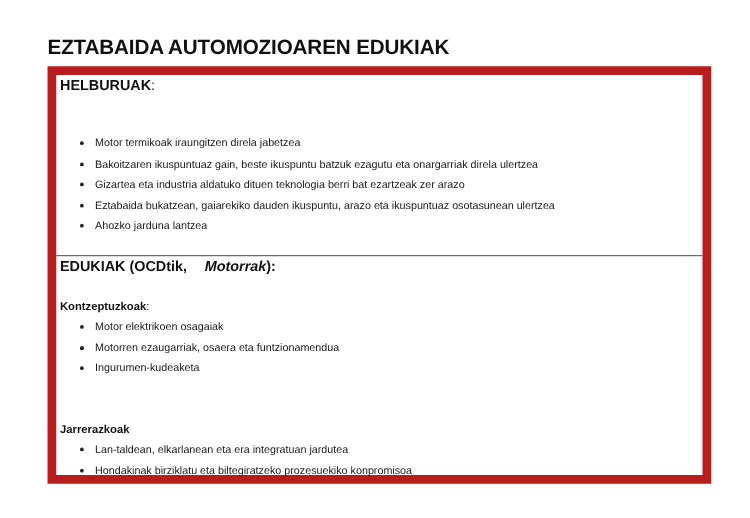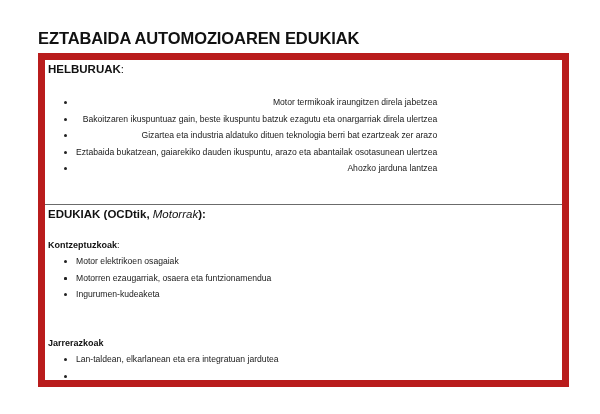--- a/index.html
+++ b/index.html
@@ -43,21 +43,21 @@
       border-top: 1px solid #6b6b6b;
     }
     .section-heading {
       position: absolute;
       left: 3px;
       font-size: 11.5px;
       font-weight: bold;
       white-space: nowrap;
     }
     .section-heading .plain { font-weight: normal; }
-    .section-heading .ital { font-weight: normal; font-style: italic; }
+    .section-heading .ital { font-weight: bold; font-style: italic; margin-left: 11px; }
     .subheading {
       position: absolute;
       left: 3px;
       font-size: 9px;
       font-weight: bold;
       white-space: nowrap;
       text-align: right;
     }
     .subheading .plain { font-weight: normal; }
     .list {
@@ -92,36 +92,36 @@
 <body>
 
 <h1 class="doc-title">EZTABAIDA AUTOMOZIOAREN EDUKIAK</h1>
 
 <div class="box">
 
   <div class="section-heading" style="top:3px;">
     <span>HELBURUAK</span><span class="plain">:</span>
   </div>
 
-  <ul class="list" style="top:34px;text-align:right;">
+  <ul class="list" style="top:46px;">
     <li>
       <span class="bullet"></span>
       <span>Motor termikoak iraungitzen direla jabetzea</span>
     </li>
     <li>
       <span class="bullet"></span>
       <span>Bakoitzaren ikuspuntuaz gain, beste ikuspuntu batzuk ezagutu eta onargarriak direla ulertzea</span>
     </li>
     <li>
       <span class="bullet"></span>
       <span>Gizartea eta industria aldatuko dituen teknologia berri bat ezartzeak zer arazo</span>
     </li>
     <li>
       <span class="bullet"></span>
-      <span>Eztabaida bukatzean, gaiarekiko dauden ikuspuntu, arazo eta abantailak osotasunean ulertzea</span>
+      <span>Eztabaida bukatzean, gaiarekiko dauden ikuspuntu, arazo eta ikuspuntuaz osotasunean ulertzea</span>
     </li>
     <li>
       <span class="bullet"></span>
       <span>Ahozko jarduna lantzea</span>
     </li>
   </ul>
 
   <div class="section-divider"></div>
 
   <div class="section-heading" style="top:148px;">
@@ -154,16 +154,17 @@
     <span>Jarrerazkoak</span>
   </div>
 
   <ul class="list" style="top:291px;">
     <li>
       <span class="bullet"></span>
       <span>Lan-taldean, elkarlanean eta era integratuan jardutea</span>
     </li>
     <li>
       <span class="bullet"></span>
+      <span>Hondakinak birziklatu eta biltegiratzeko prozesuekiko konpromisoa</span>
     </li>
   </ul>
 
 </div>
 
 </body></html>

